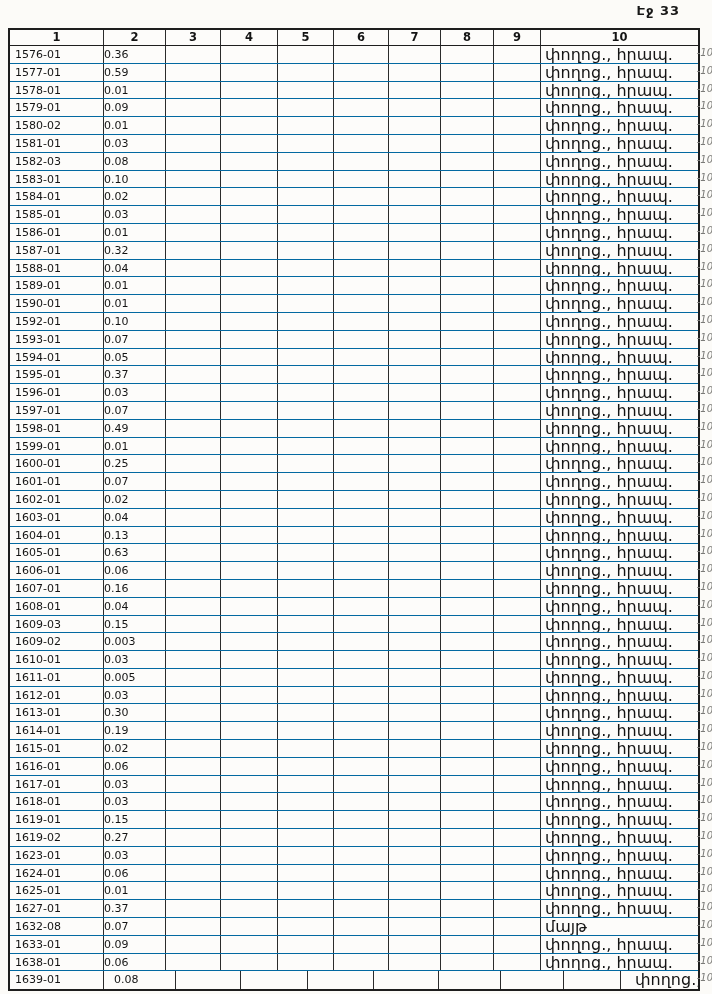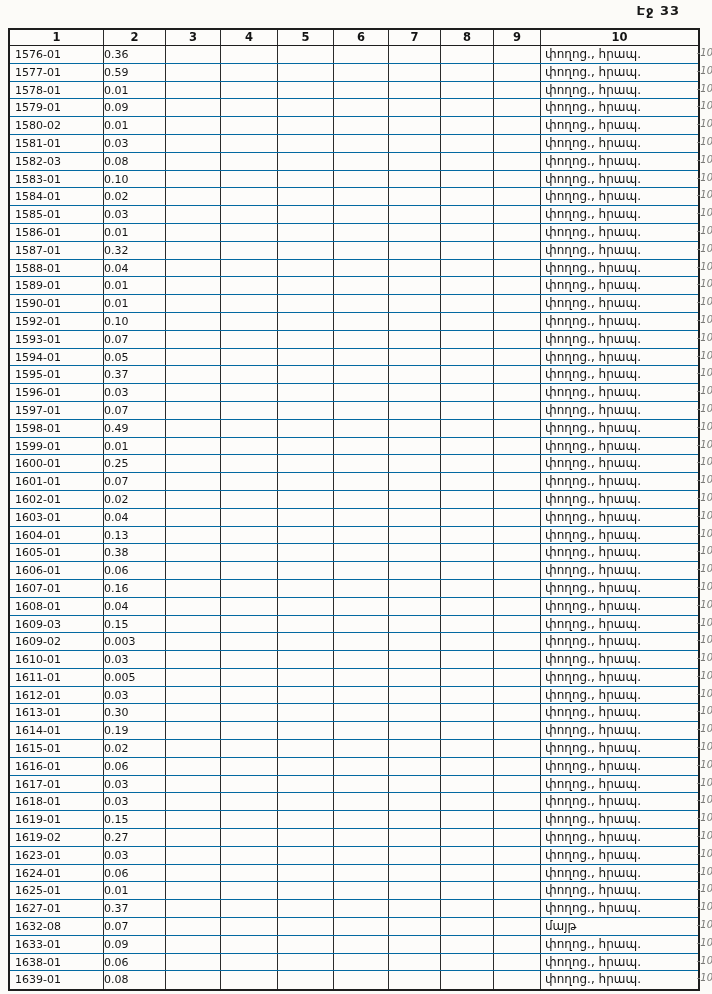--- a/index.html
+++ b/index.html
@@ -31,21 +31,21 @@
     width: 692px;
     border: 2px solid #1e1e1e;
     background: #fdfcfa;
   }
   .row {
     display: flex;
     height: 17.8px;
     border-bottom: 1px solid #0369a1;
     position: relative;
   }
-  .row:last-child { border-bottom: none; }
+  .row:last-child { border-bottom: none; gap: 10px; }
   .thead {
     height: 16px;
     border-bottom: 1px solid #1e1e1e;
   }
   .cell {
     border-right: 1px solid #2b2b2b;
     overflow: hidden;
     white-space: nowrap;
     font-size: 11px;
     line-height: 17.5px;
@@ -60,21 +60,21 @@
   }
   .c1  { width: 94px; padding-left: 5px; }
   .c2  { width: 62px; text-align: left; }
   .c3  { width: 55px; }
   .c4  { width: 57px; }
   .c5  { width: 56px; }
   .c6  { width: 55px; }
   .c7  { width: 52px; }
   .c8  { width: 53px; }
   .c9  { width: 47px; }
-  .c10 { flex: 1; padding-left: 4px; font-size: 12px; border-right: none; }
+  .c10 { flex: 1; padding-left: 4px; font-size: 16px; border-right: none; }
   .mark {
     position: absolute;
     right: -15px;
     top: 2px;
     font-size: 10px;
     color: #7b7b78;
     font-style: italic;
     line-height: 1;
   }
 </style>
@@ -457,21 +457,21 @@
     <span class="cell c5"></span>
     <span class="cell c6"></span>
     <span class="cell c7"></span>
     <span class="cell c8"></span>
     <span class="cell c9"></span>
     <span class="cell c10">փողոց., հրապ.</span>
     <span class="mark">-10</span>
   </div>
         <div class="row">
     <span class="cell c1">1605-01</span>
-    <span class="cell c2">0.38</span>
+    <span class="cell c2">0.63</span>
     <span class="cell c3"></span>
     <span class="cell c4"></span>
     <span class="cell c5"></span>
     <span class="cell c6"></span>
     <span class="cell c7"></span>
     <span class="cell c8"></span>
     <span class="cell c9"></span>
     <span class="cell c10">փողոց., հրապ.</span>
     <span class="mark">-10</span>
   </div>

